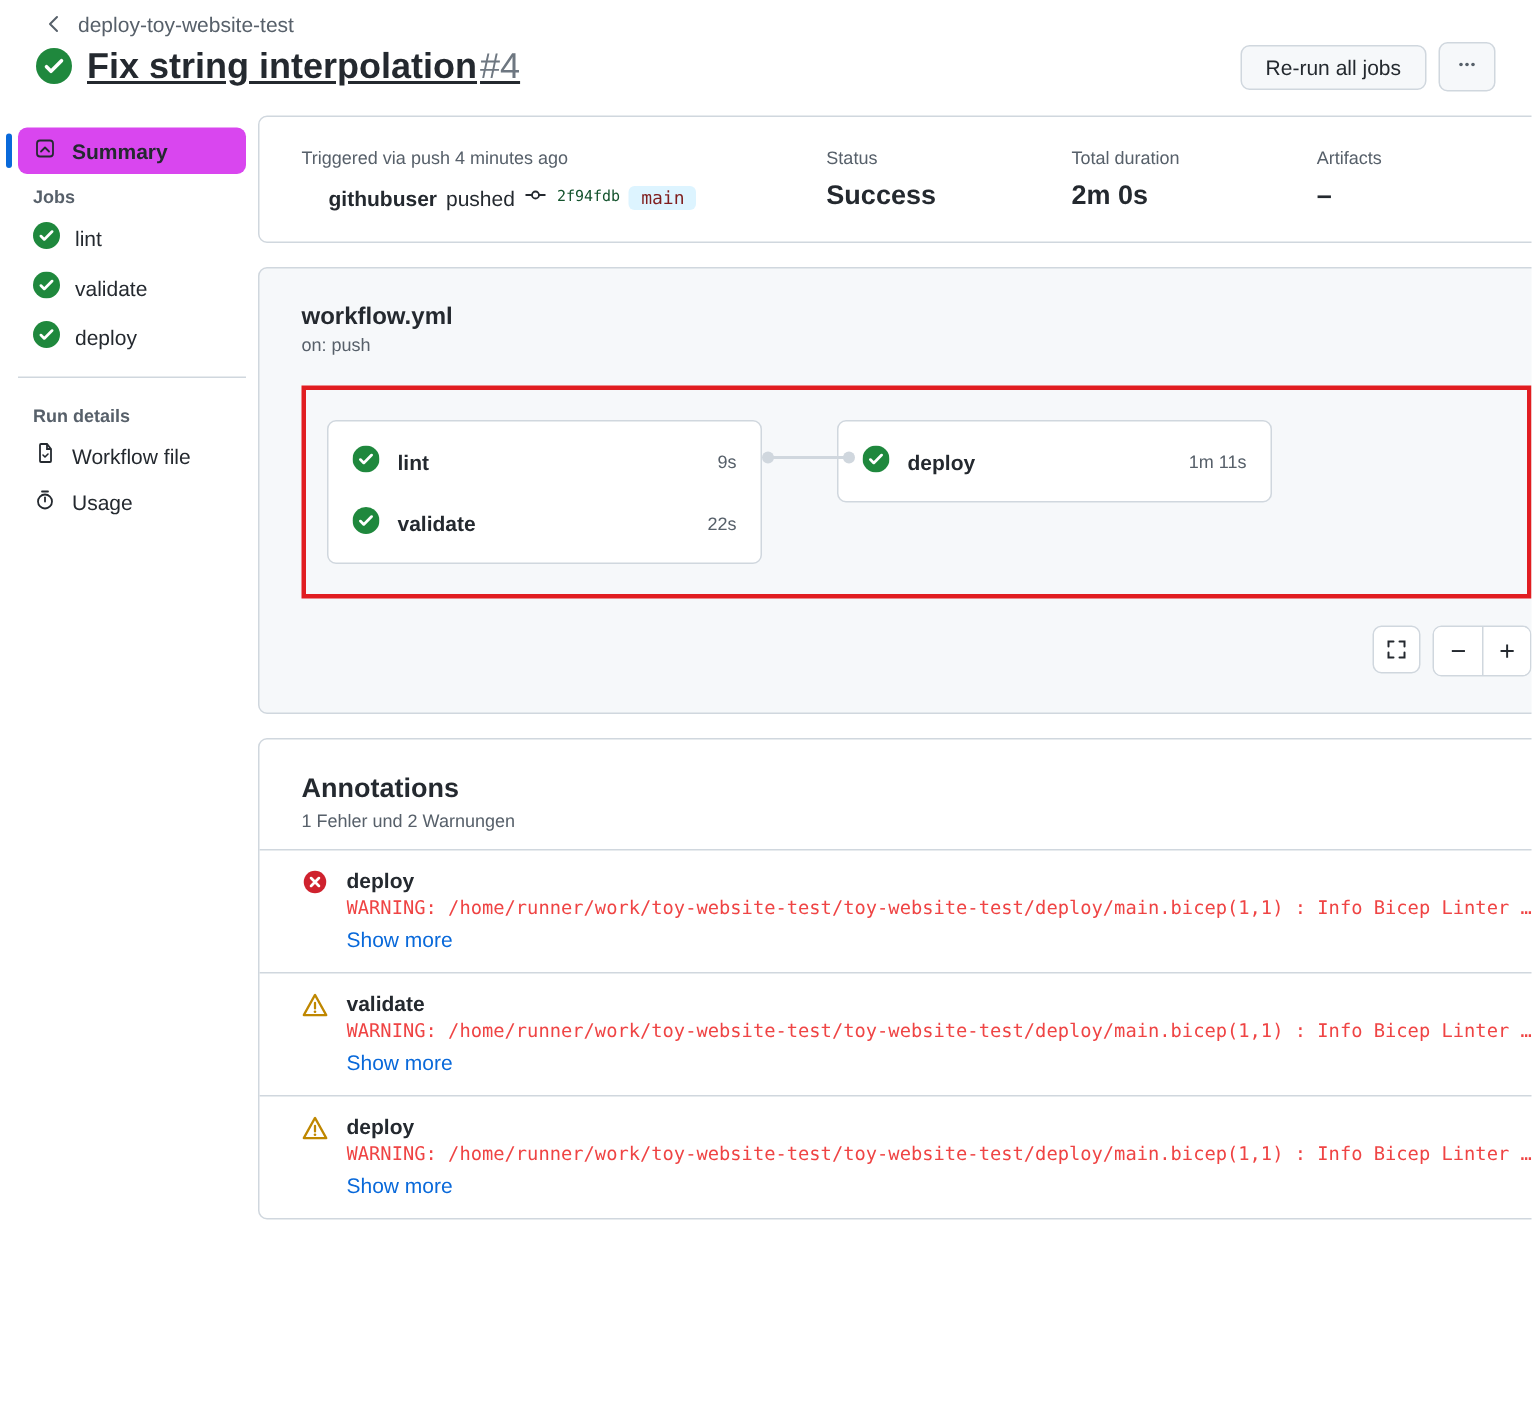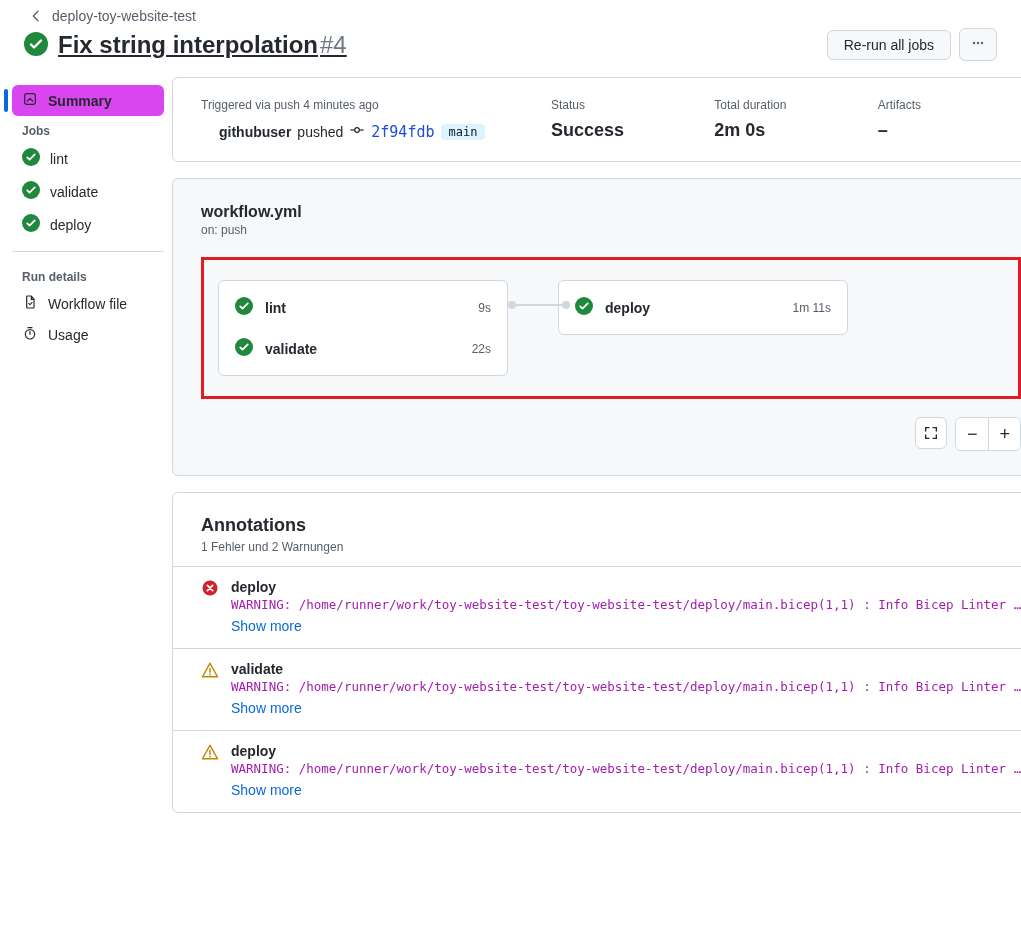--- a/index.html
+++ b/index.html
@@ -130,24 +130,24 @@
   .trigger-line {
     font-size: 14px;
     color: #24292f;
     display: flex;
     align-items: center;
     gap: 6px;
     margin-top: 6px;
     padding-left: 18px;
   }
   .user { font-weight: 600; }
-  .commit-sha { font-family: ui-monospace, monospace; font-size: 15px; color: #1d4ed8; }
+  .commit-sha { font-family: ui-monospace, monospace; font-size: 10px; color: #14532d; }
   .branch-chip {
     background: #ddf4ff;
-    color: #0f172a;
+    color: #7f1d1d;
     font-family: ui-monospace, monospace;
     font-size: 12px;
     padding: 1px 8px;
     border-radius: 4px;
   }
   .workflow-card {
     border: 1px solid #d0d7de;
     border-radius: 6px;
     background: #f6f8fa;
     padding: 24px 28px;
@@ -227,21 +227,21 @@
     border-top: 1px solid #d0d7de;
     padding: 12px 28px 14px 28px;
     display: flex;
     gap: 12px;
   }
   .anno-body { flex: 1; min-width: 0; }
   .anno-job { font-size: 14px; font-weight: 600; }
   .anno-msg {
     font-family: ui-monospace, monospace;
     font-size: 12.5px;
-    color: #a21caf;
+    color: #ef4444;
     white-space: nowrap;
     overflow: hidden;
     text-overflow: ellipsis;
     margin-top: 2px;
     text-align: center;
   }
   .show-more { color: #0969da; font-size: 14px; cursor: pointer; margin-top: 6px; display: inline-block; }
   .icon-check { width: 18px; height: 18px; }
   .icon-check-lg { width: 24px; height: 24px; }
 </style>

